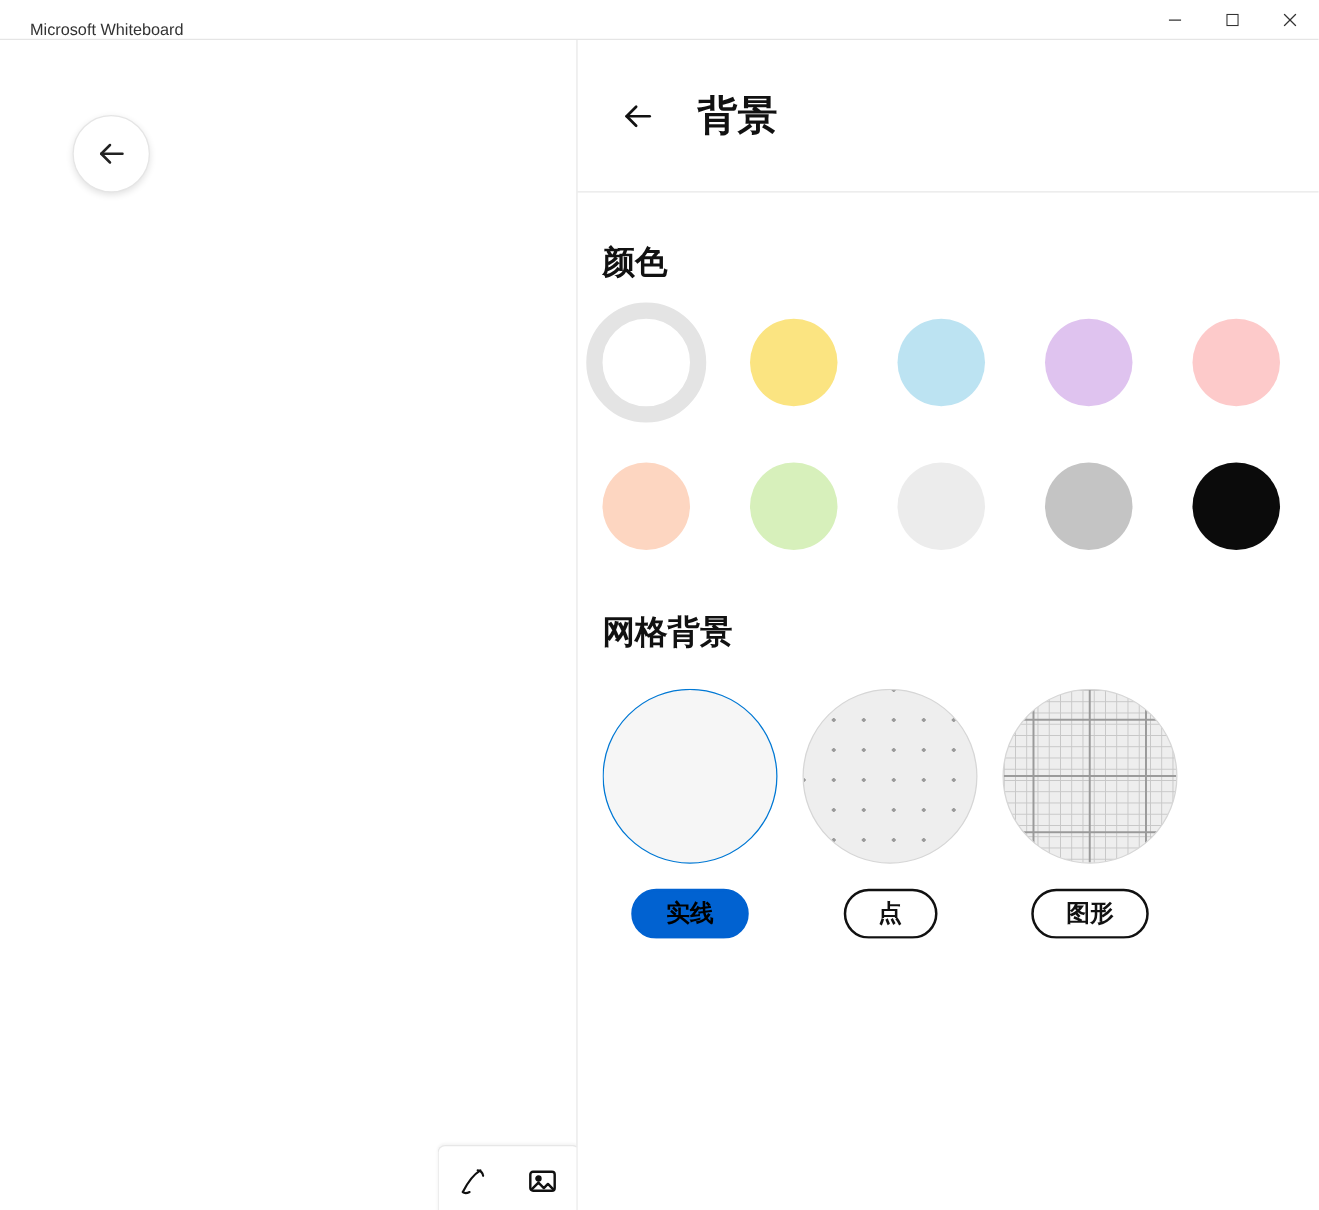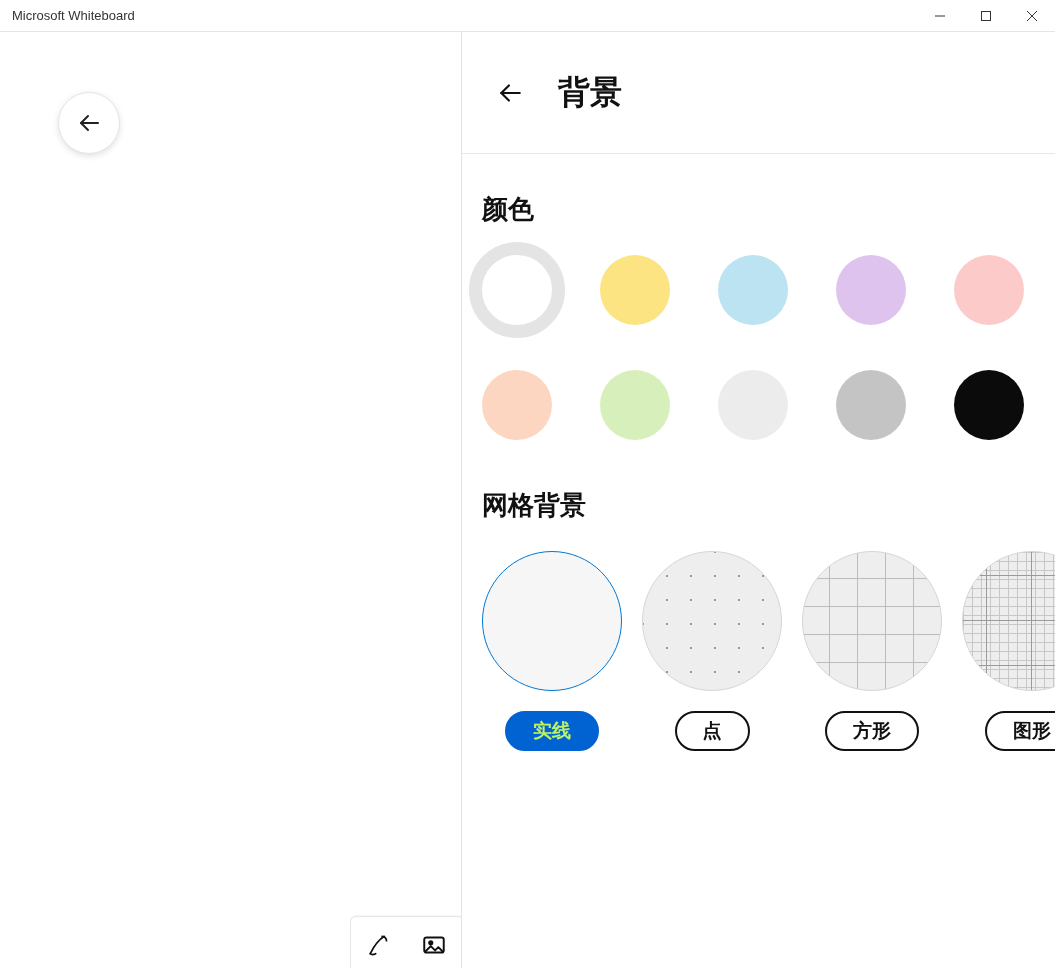--- a/index.html
+++ b/index.html
@@ -1,17 +1,17 @@
 <!DOCTYPE html>
 <html><head>
 <meta charset="utf-8">
 <style>
   * { box-sizing: border-box; margin: 0; padding: 0; }
   html, body { width: 1055px; height: 968px; overflow: hidden; font-family: "Segoe UI", "Microsoft YaHei", sans-serif; background: #fff; }
-  .titlebar { height: 32px; display: flex; align-items: center; justify-content: space-between; border-bottom: 1px solid #e5e5e5; padding-left: 12px; }
+  .titlebar { height: 32px; display: flex; align-items: flex-end; justify-content: space-between; border-bottom: 1px solid #e5e5e5; padding-left: 24px; }
   .title { font-size: 13px; color: #333; }
   .win-ctrls { display: flex; height: 100%; }
   .win-btn { width: 46px; display: flex; align-items: center; justify-content: center; color: #333; }
 
   .body-area { position: relative; height: calc(100% - 32px); display: flex; }
 
   .canvas-area { flex: 0 0 461px; position: relative; background: #fff; overflow: hidden; }
   .back-circle { position: absolute; left: 58px; top: 60px; width: 62px; height: 62px; border-radius: 50%; background: #fff; border: 1px solid #e5e5e5; box-shadow: 0 2px 6px rgba(0,0,0,0.12); display: flex; align-items: center; justify-content: center; font-size: 26px; color: #222; }
 
   .bottom-toolbar { position: absolute; left: 350px; bottom: -4px; height: 56px; background: #ffffff; border: 1px solid #e7e7e7; border-bottom: none; border-radius: 6px 6px 0 0; padding: 10px 16px; display: flex; align-items: center; gap: 28px; box-shadow: 0 -1px 2px rgba(0,0,0,0.04); }
@@ -30,21 +30,21 @@
   .color-swatch.selected::before {
     content: ""; position: absolute; inset: -13px; border-radius: 50%; border: 13px solid #e4e4e4;
   }
   .color-swatch.selected { background: #fff; }
 
   .grid-row { display: flex; gap: 20px; margin-top: 12px; overflow: hidden; }
   .grid-item { flex: 0 0 auto; width: 140px; display: flex; flex-direction: column; align-items: center; gap: 20px; }
   .grid-preview { width: 140px; height: 140px; border-radius: 50%; border: 1px solid #d6d6d6; background: #eeeeee; position: relative; overflow: hidden; }
   .grid-item.selected .grid-preview { border: 1px solid #0078d4; background: #f6f6f6; }
   .grid-btn { height: 40px; padding: 0 26px; border: 2px solid #111; border-radius: 999px; font-size: 19px; font-weight: 900; background: #fff; cursor: pointer; color: #111; white-space: nowrap; }
-  .grid-item.selected .grid-btn { background: #0162d1; border-color: #0162d1; color: #bef264; }
+  .grid-item.selected .grid-btn { background: #0162d1; border-color: #0162d1; color: #000000; }
 
   
   .preview-solid { background: #eeeeee; }
   .preview-dot { background-color: #eeeeee; background-image: radial-gradient(#9a9a9a 1.5px, transparent 1.5px); background-size: 24px 24px; background-position: 12px 12px; }
   .preview-square { background-color: #eeeeee; background-image: linear-gradient(#bcbcbc 1px, transparent 1px), linear-gradient(90deg, #bcbcbc 1px, transparent 1px); background-size: 28px 28px; background-position: -2px -2px; }
   .preview-graph {
     background-color: #eeeeee;
     background-image:
       linear-gradient(#9a9a9a 1.2px, transparent 1.2px),
       linear-gradient(90deg, #9a9a9a 1.2px, transparent 1.2px),
@@ -136,23 +136,19 @@
       <div class="grid-row" id="grid-row">
           <div class="grid-item selected">
             <div class="grid-preview preview-solid"></div>
             <button class="grid-btn">实线</button>
           </div>
           <div class="grid-item">
             <div class="grid-preview preview-dot"></div>
             <button class="grid-btn">点</button>
           </div>
           <div class="grid-item">
-            <div class="grid-preview preview-square"></div>
-            <button class="grid-btn">方形</button>
-          </div>
-          <div class="grid-item">
             <div class="grid-preview preview-graph"></div>
             <button class="grid-btn">图形</button>
           </div>
         </div>
     </div>
   </div>
 </div>
 
 </body></html>

